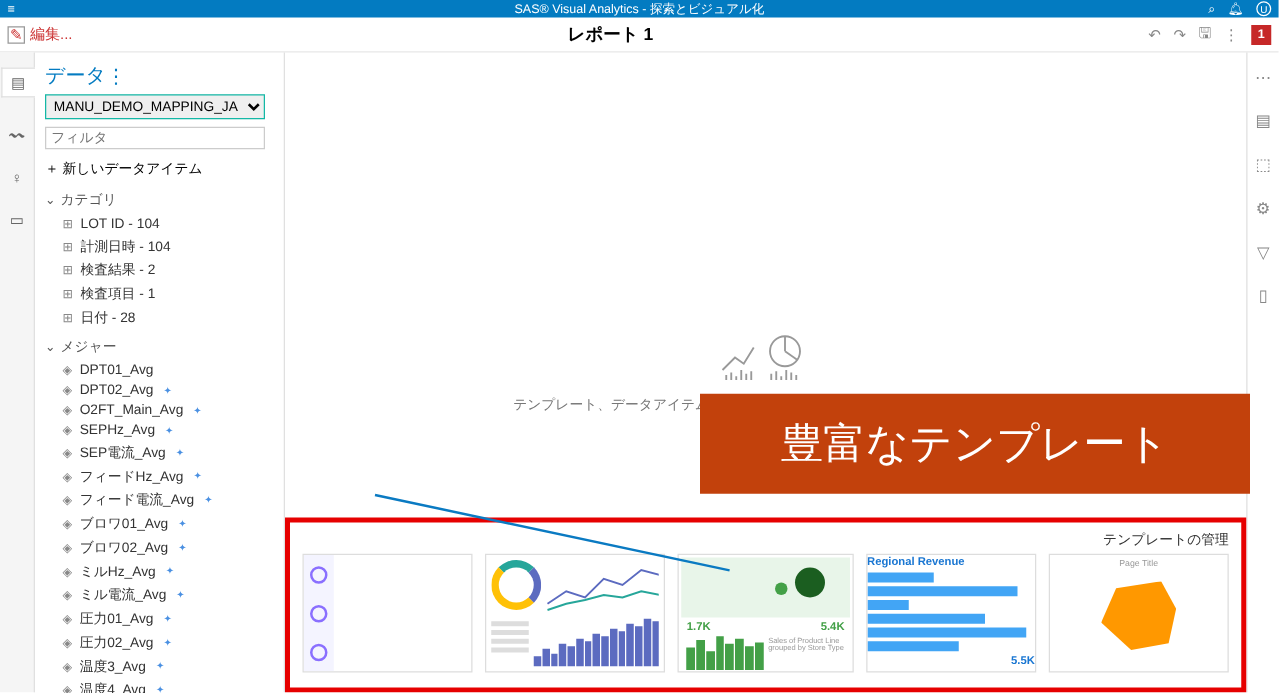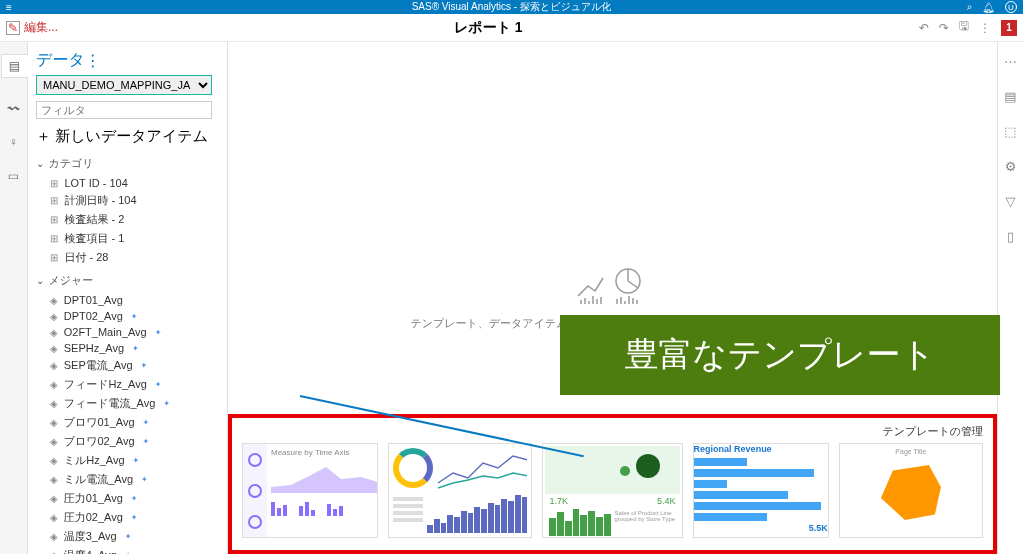--- a/index.html
+++ b/index.html
@@ -19,21 +19,21 @@
 
 .main-area { display: flex; height: calc(554px - 14px - 28px); }
 
 .left-icons { width: 28px; background: #f5f5f5; border-right: 1px solid #e0e0e0; display: flex; flex-direction: column; align-items: center; padding-top: 12px; gap: 20px; color: #666; }
 .left-icons .active { background: #fff; padding: 4px; border: 1px solid #ddd; border-right: none; margin-right: -1px; width: 100%; text-align: center; }
 
 .data-panel { width: 200px; border-right: 1px solid #e0e0e0; padding: 8px; overflow-y: auto; }
 .panel-title { color: #037bc1; font-size: 16px; margin-bottom: 4px; display: flex; justify-content: flex-start; align-items: center; }
 .data-select { width: 96%; font-size: 11px; padding: 2px; margin-bottom: 6px; border: 1px solid #14b8a6; }
 .filter-input { width: 96%; font-size: 11px; padding: 2px 4px; margin-bottom: 8px; border: 1px solid #ccc; color: #999; }
-.new-item { font-size: 15px; margin-bottom: 10px; cursor: pointer; }
+.new-item { font-size: 11px; margin-bottom: 10px; cursor: pointer; }
 
 .group-header { font-size: 11px; color: #555; margin: 6px 0 4px; cursor: pointer; }
 .group-header::before { content: "⌄"; display: inline-block; margin-right: 4px; font-size: 10px; }
 
 .data-item { font-size: 11px; padding: 2px 0 2px 14px; display: flex; align-items: center; gap: 6px; color: #333; cursor: pointer; }
 .data-item .cat-icon { color: #888; font-size: 10px; }
 .data-item .meas-icon { color: #888; font-size: 10px; }
 .sparkle { color: #4a90e2; font-size: 8px; margin-left: 2px; }
 
 .canvas-area { flex: 1; position: relative; display: flex; flex-direction: column; }
@@ -43,21 +43,21 @@
 
 .right-icons { width: 26px; border-left: 1px solid #e0e0e0; display: flex; flex-direction: column; align-items: center; padding-top: 12px; gap: 20px; color: #888; font-size: 13px; }
 
 
 .template-area { position: absolute; bottom: 0; left: 0; right: 0; height: 140px; border: 4px solid #e60000; background: #fff; padding: 6px 10px; }
 .template-link { text-align: right; font-size: 11px; color: #333; margin-bottom: 4px; }
 .template-row { display: flex; gap: 10px; height: 95px; }
 .template-card { flex: 1; border: 1px solid #ddd; background: #fff; position: relative; overflow: hidden; }
 
 
-.callout-box { position: absolute; top: 315px; left: 560px; width: 440px; height: 80px; background: #4d7c0f; color: #fff; display: flex; align-items: center; justify-content: center; font-size: 34px; z-index: 5; }
+.callout-box { position: absolute; top: 315px; left: 560px; width: 440px; height: 80px; background: #c2410c; color: #fff; display: flex; align-items: center; justify-content: center; font-size: 34px; z-index: 5; }
 .callout-line { position: absolute; top: 395px; left: 300px; width: 290px; height: 2px; background: #0a7ac2; transform-origin: left center; transform: rotate(12deg); z-index: 4; }
 
 .template-area { z-index: 3; }
 
 
 .tc1 { display: flex; }
 .tc1-left { width: 24px; background: #f4f4ff; display: flex; flex-direction: column; justify-content: space-around; align-items: center; }
 .tc1-left div { width: 14px; height: 14px; border-radius: 50%; border: 2px solid #8a6fff; }
 .tc1-main { flex: 1; padding: 4px; }
 .tc1-title { font-size: 8px; color: #888; }
@@ -72,21 +72,21 @@
 .tc2-bottom { display: flex; height: 40px; gap: 4px; }
 .tc2-list { width: 30px; display: flex; flex-direction: column; gap: 3px; padding-top: 4px; }
 .tc2-list span { height: 4px; background: #ddd; display: block; }
 .tc2-bars { flex: 1; display: flex; align-items: flex-end; gap: 1px; }
 .tc2-bars span { flex: 1; background: #5c6bc0; }
 
 .tc3 { padding: 2px; }
 .tc3-map { height: 48px; background: #e8f5e9; position: relative; margin-bottom: 2px; }
 .tc3-map::before { content: ""; position: absolute; right: 20px; top: 8px; width: 24px; height: 24px; background: #1b5e20; border-radius: 50%; }
 .tc3-map::after { content: ""; position: absolute; right: 50px; top: 20px; width: 10px; height: 10px; background: #43a047; border-radius: 50%; }
-.tc3-nums { display: flex; justify-content: space-between; font-size: 9px; color: #43a047; font-weight: normal; padding: 0 4px; }
+.tc3-nums { display: flex; justify-content: space-between; font-size: 9px; color: #43a047; font-weight: bold; padding: 0 4px; }
 .tc3-bottom { display: flex; height: 30px; gap: 4px; padding: 0 4px; }
 .tc3-bars { display: flex; align-items: flex-end; gap: 1px; flex: 1; }
 .tc3-bars span { flex: 1; background: #43a047; }
 .tc3-text { flex: 1; font-size: 6px; color: #999; padding-top: 4px; }
 
 .tc4 { padding: 0; }
 .tc4-title { font-size: 9px; color: #1976d2; font-weight: bold; margin-bottom: 4px; }
 .tc4-bars { display: flex; flex-direction: column; gap: 3px; }
 .tc4-bars span { height: 8px; background: #42a5f5; display: block; }
 .tc4-num { text-align: right; font-size: 9px; color: #1976d2; font-weight: bold; margin-top: 2px; }
@@ -279,43 +279,20 @@
 
     <div class="template-area">
       <div class="template-link">テンプレートの管理</div>
       <div class="template-row">
         <div class="template-card tc1">
           <div class="tc1-left">
               <div></div>
               <div></div>
               <div></div>
             </div>
-          <div class="tc1-main">
-            <div class="tc1-title">Measure by Time Axis</div>
-            <svg class="mini-chart" width="100%" height="36">
-                <path d="M0,30 L20,28 L40,18 L55,10 L70,22 L90,20 L110,26 L130,22 L130,36 L0,36 Z" fill="#d4c5ff"></path>
-              </svg>
-            <div class="tc1-bars">
-              <div>
-                  <span style="height:14px"></span>
-                  <span style="height:8px"></span>
-                  <span style="height:11px"></span>
-                </div>
-              <div>
-                  <span style="height:10px"></span>
-                  <span style="height:14px"></span>
-                  <span style="height:6px"></span>
-                </div>
-              <div>
-                  <span style="height:12px"></span>
-                  <span style="height:7px"></span>
-                  <span style="height:10px"></span>
-                </div>
-            </div>
-          </div>
         </div>
         <div class="template-card tc2">
           <div class="tc2-top">
             <div class="tc2-donut"></div>
             <svg class="tc2-lines" width="100" height="45">
               <polyline points="5,35 20,25 35,30 50,15 65,20 80,8 95,12" stroke="#5c6bc0" fill="none" stroke-width="1.5"></polyline>
               <polyline points="5,40 20,35 35,32 50,28 65,30 80,25 95,28" stroke="#26a69a" fill="none" stroke-width="1.5"></polyline>
             </svg>
           </div>
           <div class="tc2-bottom">

